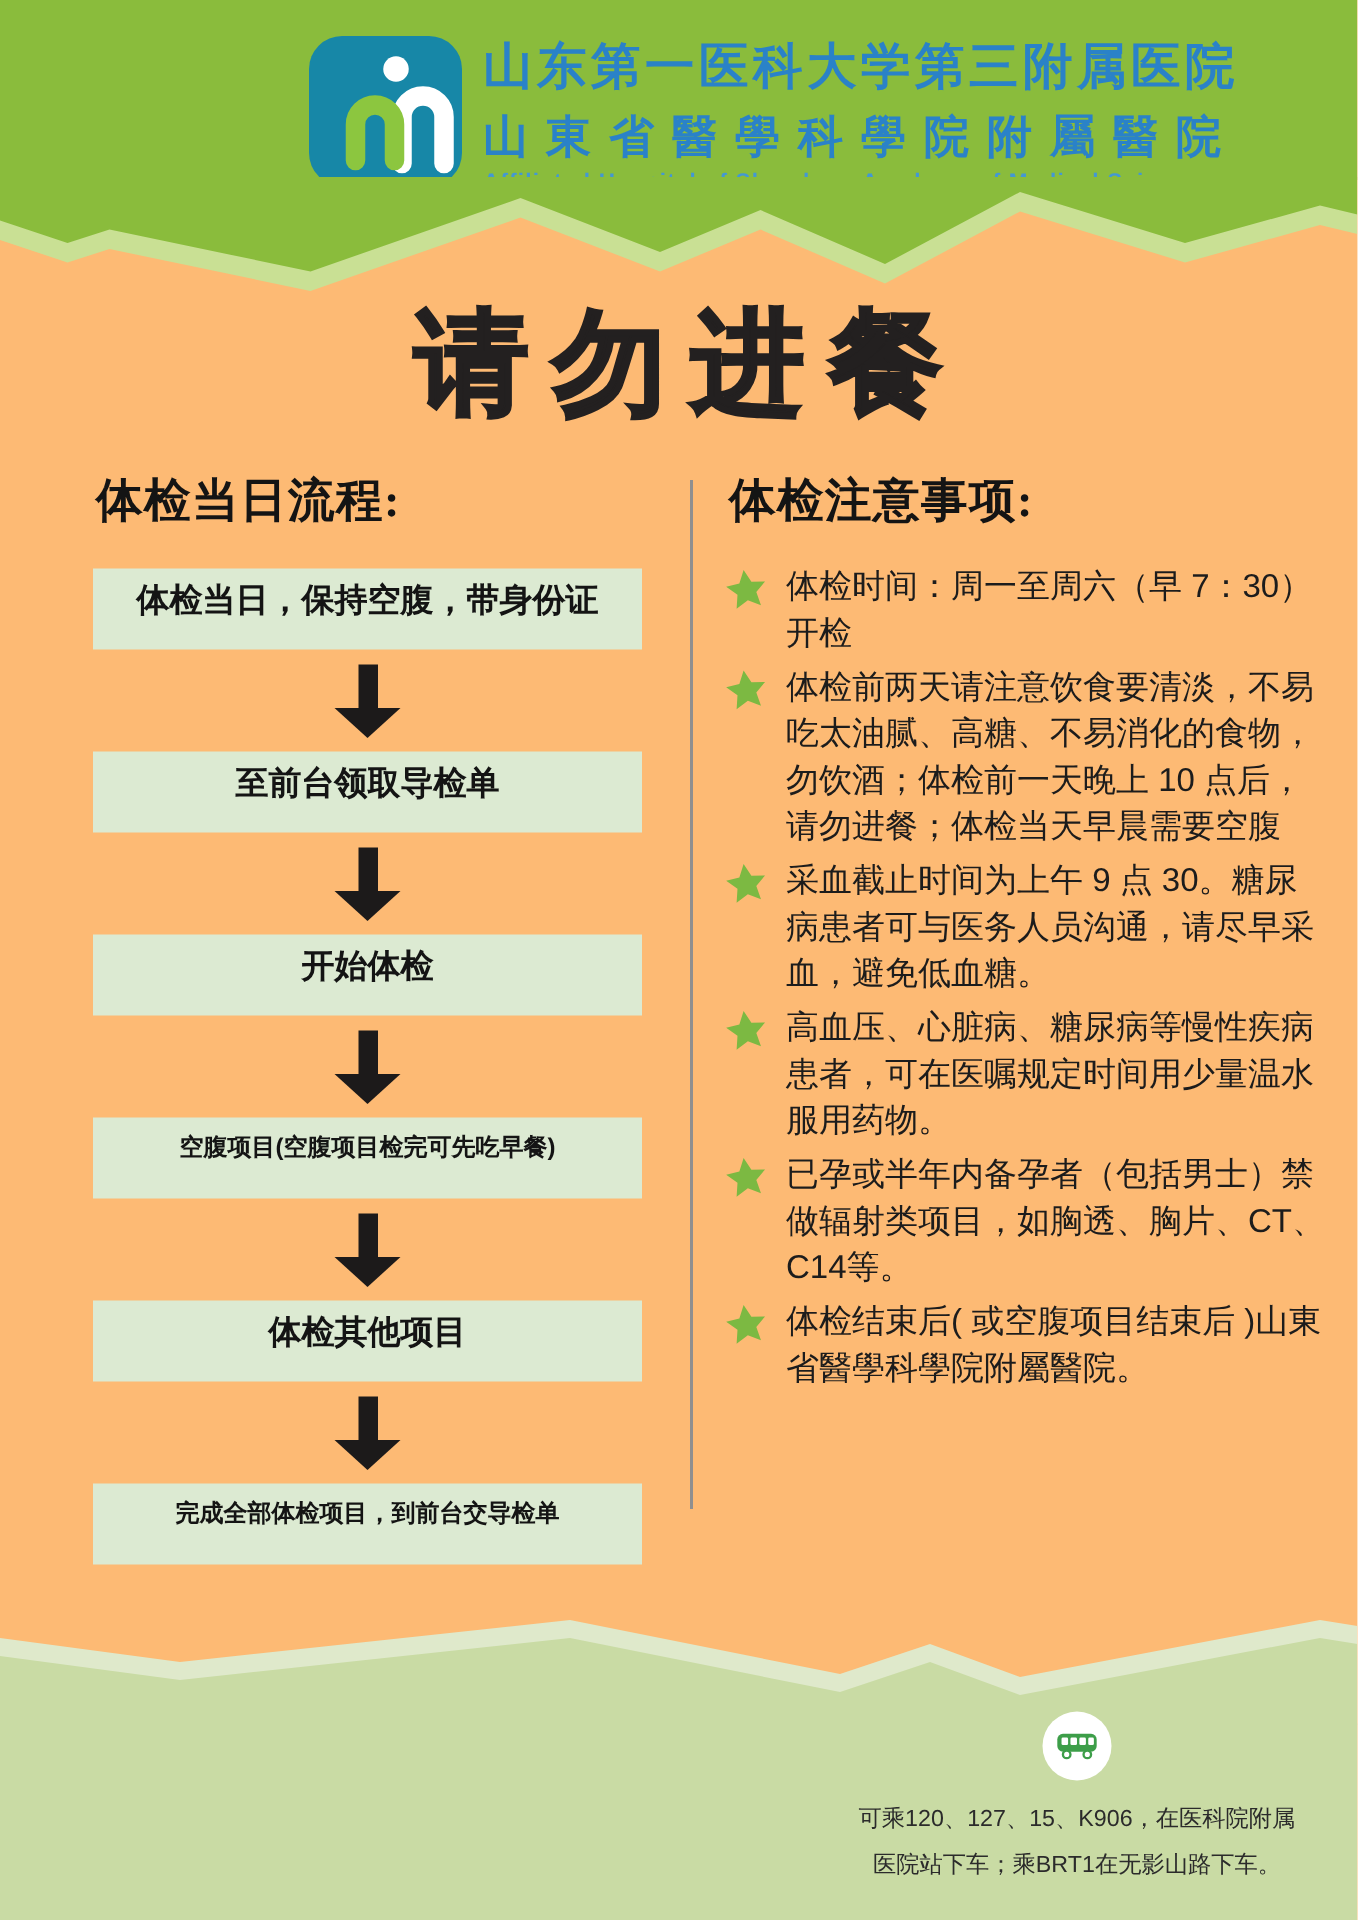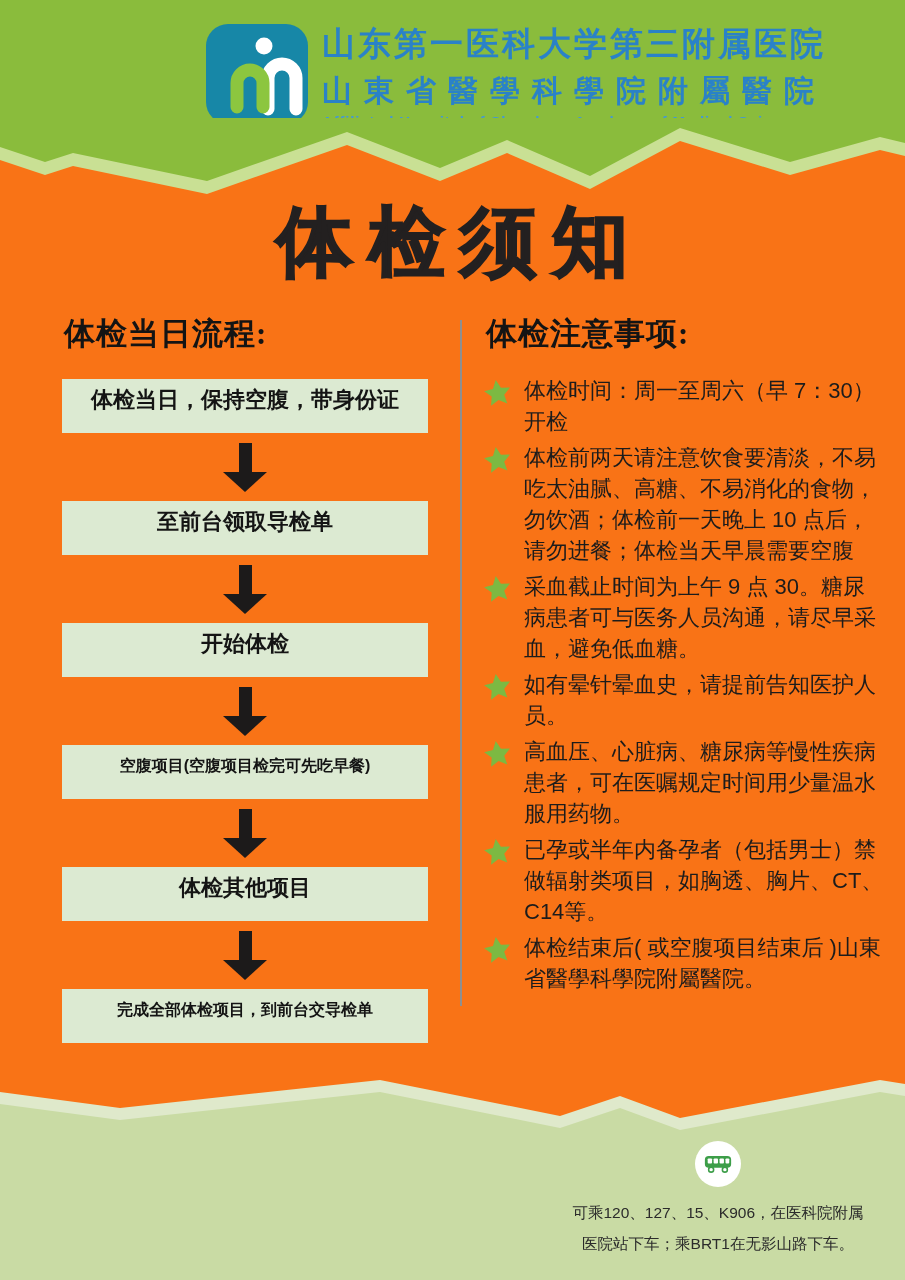--- a/index.html
+++ b/index.html
@@ -1,17 +1,17 @@
 <!DOCTYPE html>
 <html><head>
 <meta charset="utf-8">
 <style>
   html,body { margin:0; padding:0; background:#ffffff; }
   .page {
-    position:relative; width:905px; height:1280px; background:#f97316;
+    position:relative; width:905px; height:1280px; background:#fdba74;
     overflow:hidden; font-family:"Liberation Sans", sans-serif; color:#1a1a1a;
   }
 
   
   .hdr { position:absolute; top:0; left:0; width:905px; height:120px; background:#8abc3c; }
   .logo { position:absolute; top:24px; left:206px; width:102px; height:100px; }
   .hdr-text { position:absolute; top:22px; left:322px; width:530px; }
   .cn1 { font-family:"DejaVu Serif", serif; font-weight:bold; font-size:33px; letter-spacing:3px; color:#2a82c8; white-space:nowrap; }
   .en1 { font-size:15.5px; font-weight:bold; color:#4398d4; margin-top:3px; white-space:nowrap; }
   .cn2 { font-family:Liberation Mono, monospace; font-weight:bold; font-size:30px; letter-spacing:12px; color:#2a82c8; margin-top:4px; white-space:nowrap; }
@@ -82,21 +82,21 @@
       <div class="cn1">山东第一医科大学第三附属医院</div>
       <div class="cn2">山東省醫學科學院附屬醫院</div>
       <div class="en2">Affiliated Hospital of Shandong Academy of Medical Sciences</div>
     </div>
   </div>
   <svg class="hdr-zz" viewBox="0 0 905 84" preserveAspectRatio="none">
     <polygon fill="#c9e094" points="0,0 905,0 905,38 880,32 790,57 680,23 590,71 507,35 440,63 347,27 207,76 73,48 45,57 0,42"></polygon>
     <polygon fill="#8abc3c" points="0,0 905,0 905,25 880,19 790,44 680,10 590,58 507,22 440,50 347,14 207,63 73,35 45,44 0,29"></polygon>
   </svg>
 
-  <h1 class="title">体检须知</h1>
+  <h1 class="title">请勿进餐</h1>
 
   <section class="flow">
     <h2 class="col-heading">体检当日流程:</h2>
 
     <div class="fbox">体检当日，保持空腹，带身份证</div>
     <div class="arrow">
         <span class="stem"></span>
         <span class="head"></span>
       </div>
 
@@ -147,26 +147,20 @@
     <div class="note">
       <svg class="star" viewBox="0 0 26 26">
           <polygon fill="#7cb942" points="13,0.8 16.9,9 25.6,10 19.1,16 20.9,24.8 13,20.4 5.1,24.8 6.9,16 0.4,10 9.1,9"></polygon>
         </svg>
       <p>采血截止时间为上午 9 点 30。糖尿病患者可与医务人员沟通，请尽早采血，避免低血糖。</p>
     </div>
     <div class="note">
       <svg class="star" viewBox="0 0 26 26">
           <polygon fill="#7cb942" points="13,0.8 16.9,9 25.6,10 19.1,16 20.9,24.8 13,20.4 5.1,24.8 6.9,16 0.4,10 9.1,9"></polygon>
         </svg>
-      <p>如有晕针晕血史，请提前告知医护人员。</p>
-    </div>
-    <div class="note">
-      <svg class="star" viewBox="0 0 26 26">
-          <polygon fill="#7cb942" points="13,0.8 16.9,9 25.6,10 19.1,16 20.9,24.8 13,20.4 5.1,24.8 6.9,16 0.4,10 9.1,9"></polygon>
-        </svg>
       <p>高血压、心脏病、糖尿病等慢性疾病患者，可在医嘱规定时间用少量温水服用药物。</p>
     </div>
     <div class="note">
       <svg class="star" viewBox="0 0 26 26">
           <polygon fill="#7cb942" points="13,0.8 16.9,9 25.6,10 19.1,16 20.9,24.8 13,20.4 5.1,24.8 6.9,16 0.4,10 9.1,9"></polygon>
         </svg>
       <p>已孕或半年内备孕者（包括男士）禁做辐射类项目，如胸透、胸片、CT、C14等。</p>
     </div>
     <div class="note">
       <svg class="star" viewBox="0 0 26 26">

